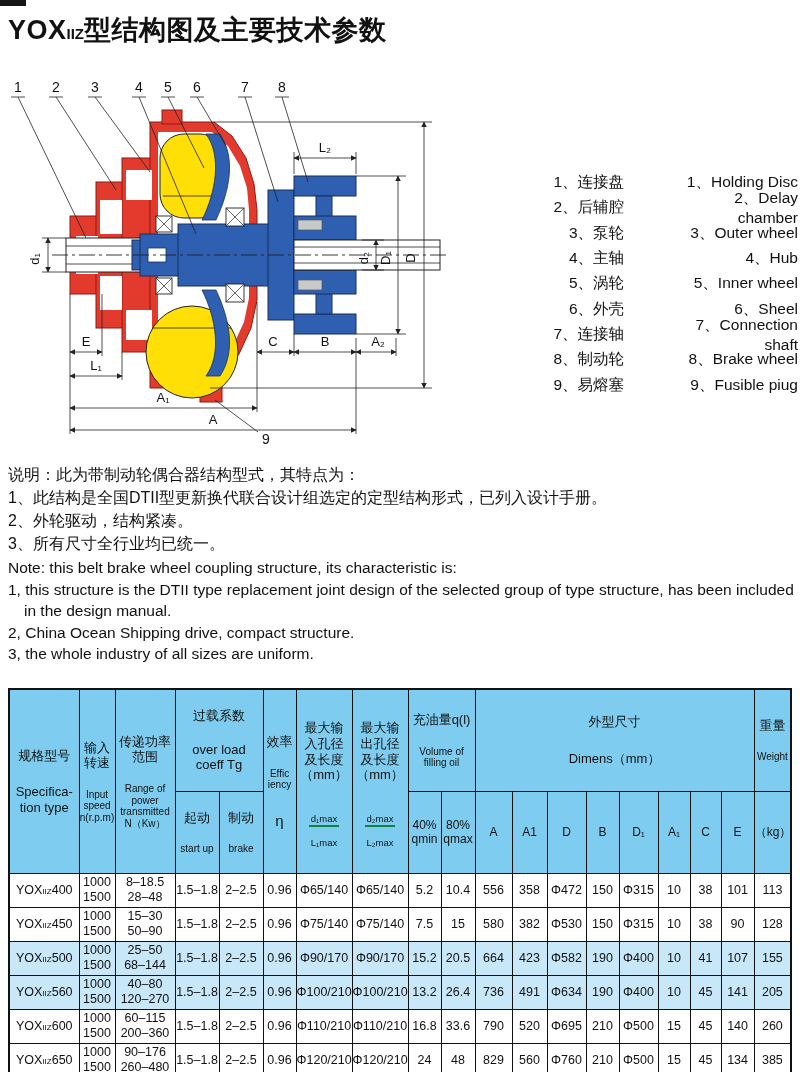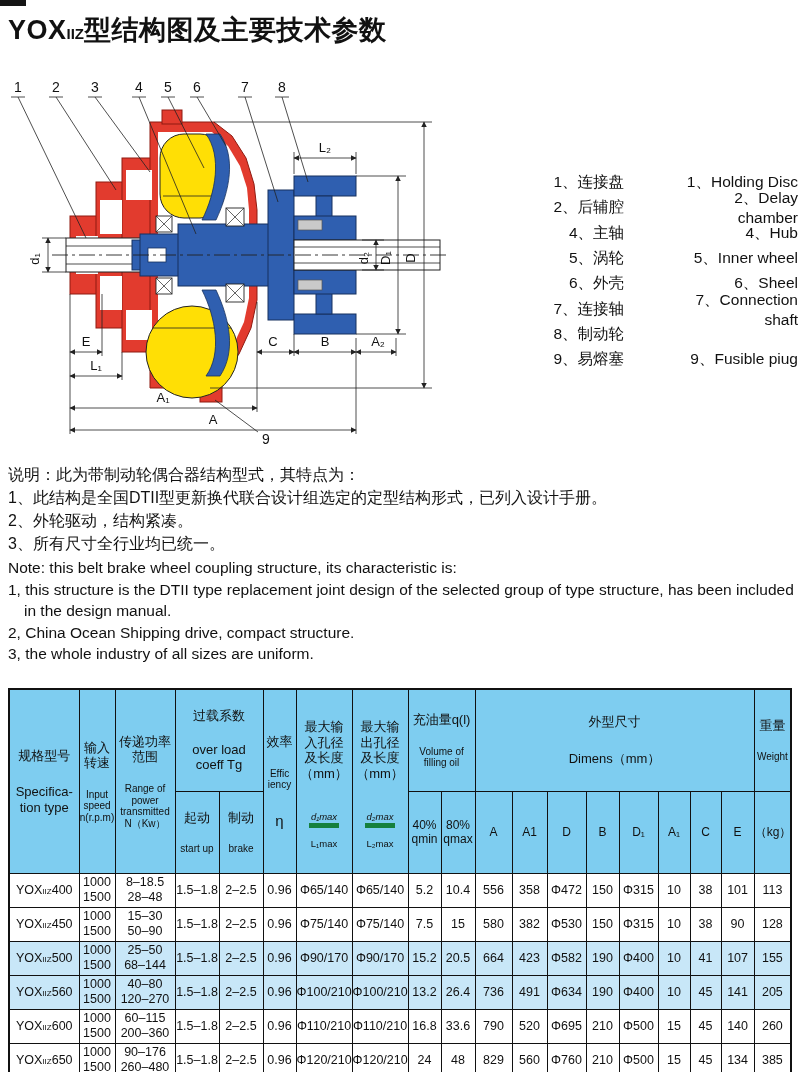--- a/index.html
+++ b/index.html
@@ -27,21 +27,21 @@
   table.spec thead tr.h1{height:62px;}
   table.spec thead tr.h2{height:36px;}
   table.spec tbody tr{height:34px;}
   table.spec tbody td{font-size:12.5px;line-height:1.2;white-space:pre-line;background:#fff;}
   table.spec tbody tr.shaded td{background:#c8e7f8;}
   .cnl{font-size:13px;line-height:1.2;white-space:pre-line;}
   .enl{font-size:10px;line-height:1.15;white-space:pre-line;}
   .gap{margin-top:3px;}
   .eff-sym{font-size:15px;margin-top:3px;}
   .frac{display:inline-block;font-size:9.5px;line-height:1.15;margin-top:2px;}
-  .frac .top{display:block;border-bottom:5px solid #15803d;padding:0 2px;font-style:italic;}
+  .frac .top{display:block;border-bottom:2px solid #15803d;padding:0 2px;}
   .frac .bot{display:block;}
   .dimcol{font-size:12px;}
   .kg{font-size:12px;}
   .msub{font-size:8px;}
 </style>
 </head>
 <body>
 
 <div class="scan-mark"></div>
 
@@ -223,37 +223,42 @@
 <div class="parts-list" id="parts-list">
     <div class="prow">
       <span class="cn">1、连接盘</span>
       <span class="en">1、Holding Disc</span>
     </div>
     <div class="prow">
       <span class="cn">2、后辅腔</span>
       <span class="en">2、Delay chamber</span>
     </div>
     <div class="prow">
+      <span class="cn">3、泵轮</span>
+      <span class="en">3、Outer wheel</span>
+    </div>
+    <div class="prow">
       <span class="cn">4、主轴</span>
       <span class="en">4、Hub</span>
     </div>
     <div class="prow">
       <span class="cn">5、涡轮</span>
       <span class="en">5、Inner wheel</span>
     </div>
     <div class="prow">
       <span class="cn">6、外壳</span>
       <span class="en">6、Sheel</span>
     </div>
     <div class="prow">
       <span class="cn">7、连接轴</span>
       <span class="en">7、Connection shaft</span>
     </div>
     <div class="prow">
       <span class="cn">8、制动轮</span>
+      <span class="en">8、Brake wheel</span>
     </div>
     <div class="prow">
       <span class="cn">9、易熔塞</span>
       <span class="en">9、Fusible piug</span>
     </div>
   </div>
 
 <div class="notes-cn">
   <div>说明：此为带制动轮偶合器结构型式，其特点为：</div>
   <div>1、此结构是全国DTII型更新换代联合设计组选定的定型结构形式，已列入设计手册。</div>

